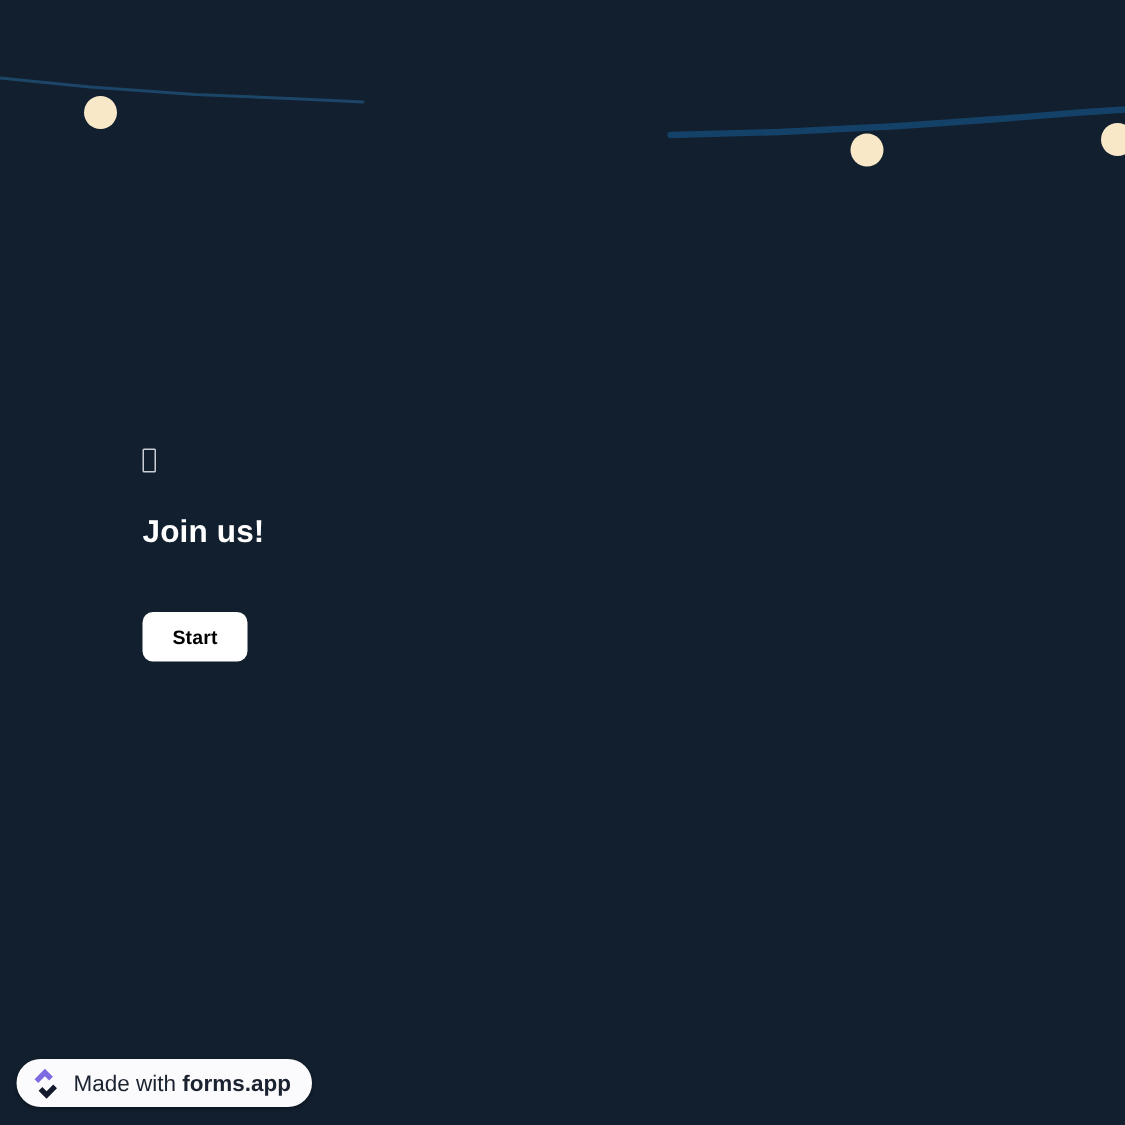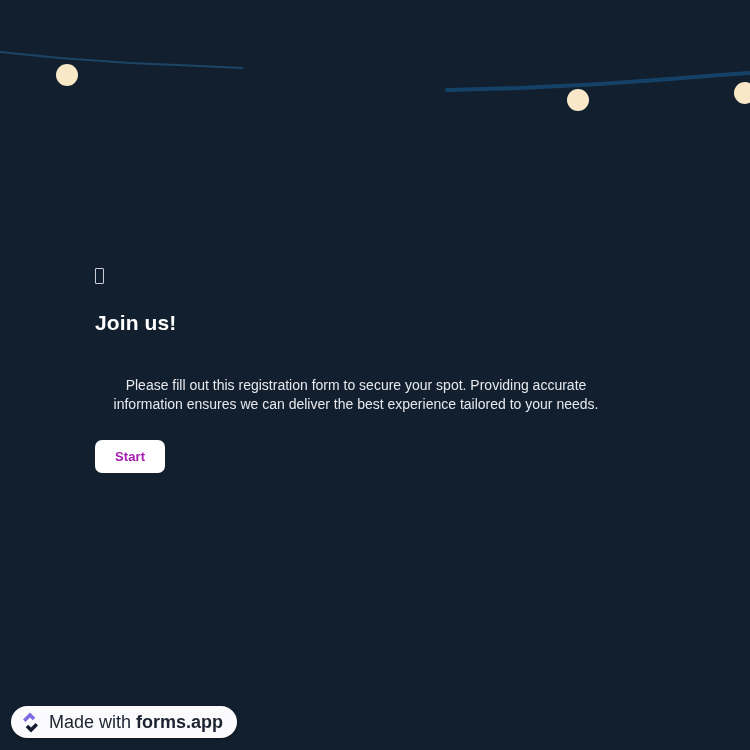--- a/index.html
+++ b/index.html
@@ -69,21 +69,21 @@
     color: #e6e9ed;
     margin: 0 0 26px 0;
     max-width: 522px;
     font-weight: normal;
   }
 
   .start-button {
     appearance: none;
     border: 0;
     background: #ffffff;
-    color: #a21caf;
+    color: #000000;
     font-family: "Liberation Sans", sans-serif;
     font-size: 13px;
     font-weight: bold;
     border-radius: 7px;
     width: 70px;
     height: 33px;
     line-height: 33px;
     padding: 0;
     cursor: pointer;
     text-align: center;
@@ -106,21 +106,21 @@
     box-shadow: 0 1px 3px rgba(0,0,0,0.35);
     cursor: pointer;
   }
   .badge-logo {
     width: 21px;
     height: 21px;
     flex: 0 0 21px;
     display: block;
   }
   .badge-text {
-    font-size: 18px;
+    font-size: 15px;
     color: #1b2230;
     white-space: nowrap;
     line-height: 1;
   }
   .badge-text b { font-weight: bold; }
 </style>
 </head>
 <body>
 
 <svg id="decor" viewBox="0 0 750 750" width="750" height="750" aria-hidden="true">
@@ -128,21 +128,20 @@
   <polyline points="447,90 520,88 600,84 670,79 720,75 750,73" fill="none" stroke="#15436b" stroke-width="4.2" stroke-linecap="round" opacity="0.95"></polyline>
   <circle cx="67" cy="75" r="11" fill="#f8e8c8"></circle>
   <circle cx="578" cy="100" r="11" fill="#f8e8c8"></circle>
   <circle cx="745" cy="93" r="11" fill="#f8e8c8"></circle>
 </svg>
 
 <div class="page">
   <div class="hero">
     <div class="hero-emoji"><span style="display:inline-block;width:9px;height:16px;border:1.4px solid #c9ced6;border-radius:1px;vertical-align:middle;box-sizing:border-box;"></span></div>
     <h1 class="hero-title">Join us!</h1>
-    <p class="hero-desc">Please fill out this registration form to secure your spot. Providing accurate information ensures we can deliver the best experience tailored to your needs.</p>
     <button class="start-button">Start</button>
   </div>
 </div>
 
 <a class="badge">
   <svg class="badge-logo" viewBox="0 0 24 24" aria-hidden="true">
     <g transform="rotate(45 12 12)">
       <path d="M3.5 4.4 h8.6 v4.0 h-4.6 v7.2 h-4.0 z" fill="#7c6ce0"></path>
       <path d="M11.9 19.6 h-8.4 v-4.0 h4.4 v-7.2 h4.0 z" fill="#7c6ce0" opacity="0"></path>
       <path d="M20.5 19.6 h-8.6 v-4.0 h4.6 v-7.2 h4.0 z" fill="#141a2e"></path>

